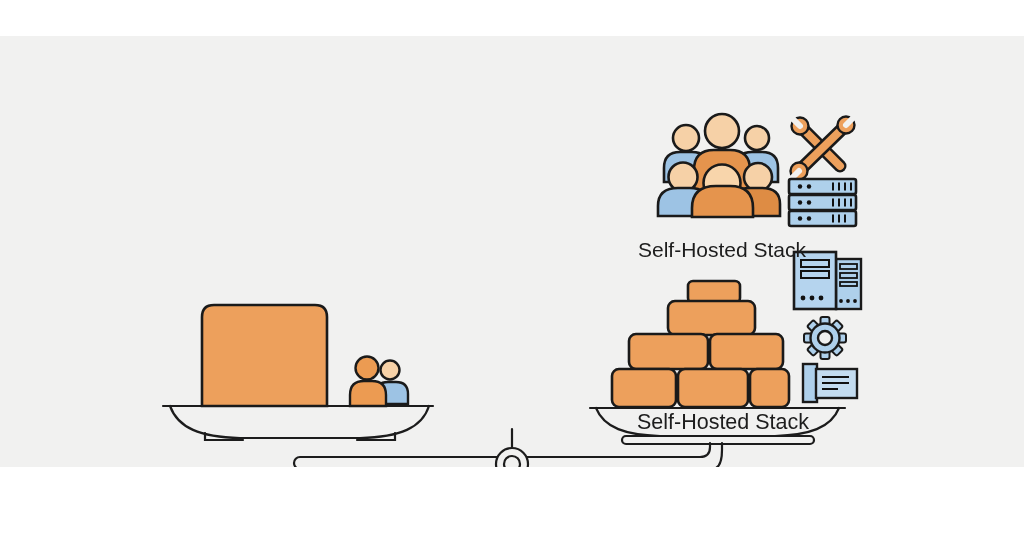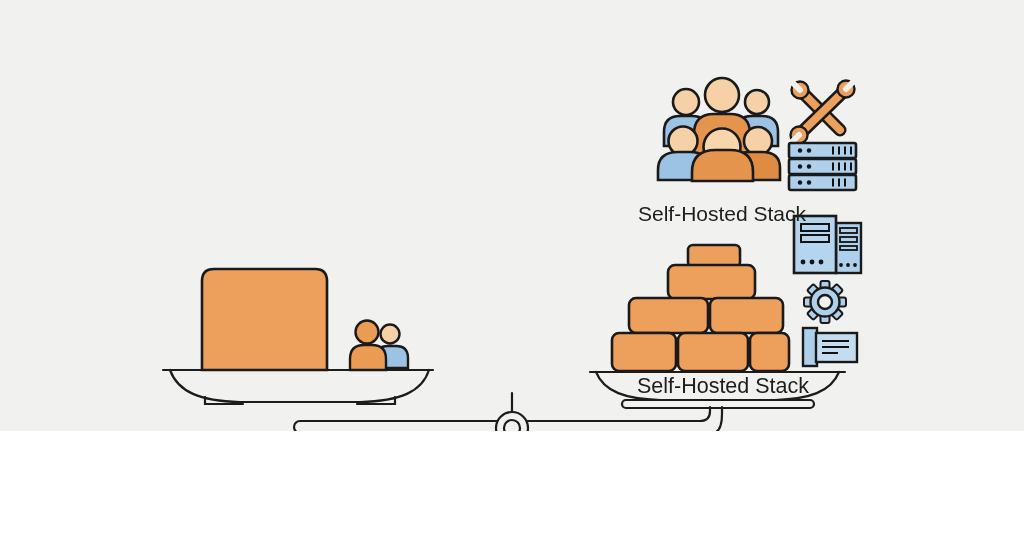--- a/index.html
+++ b/index.html
@@ -2,20 +2,21 @@
 <html><head>
 <meta charset="utf-8">
 <style>
   html,body{margin:0;padding:0;}
   #stage{
     position:relative;
     width:1024px;height:431px;
     background:#f1f1f0;
     overflow:hidden;
     font-family:"Liberation Sans", sans-serif;
+    margin-top:36px;
   }
   #scene{position:absolute;left:0;top:0;}
   .label{
     position:absolute;
     color:#1d1d1d;
     text-align:center;
     font-family:"Liberation Sans", sans-serif;
     white-space:nowrap;
   }
   .pan-label{font-size:21.5px;line-height:1.2;}

